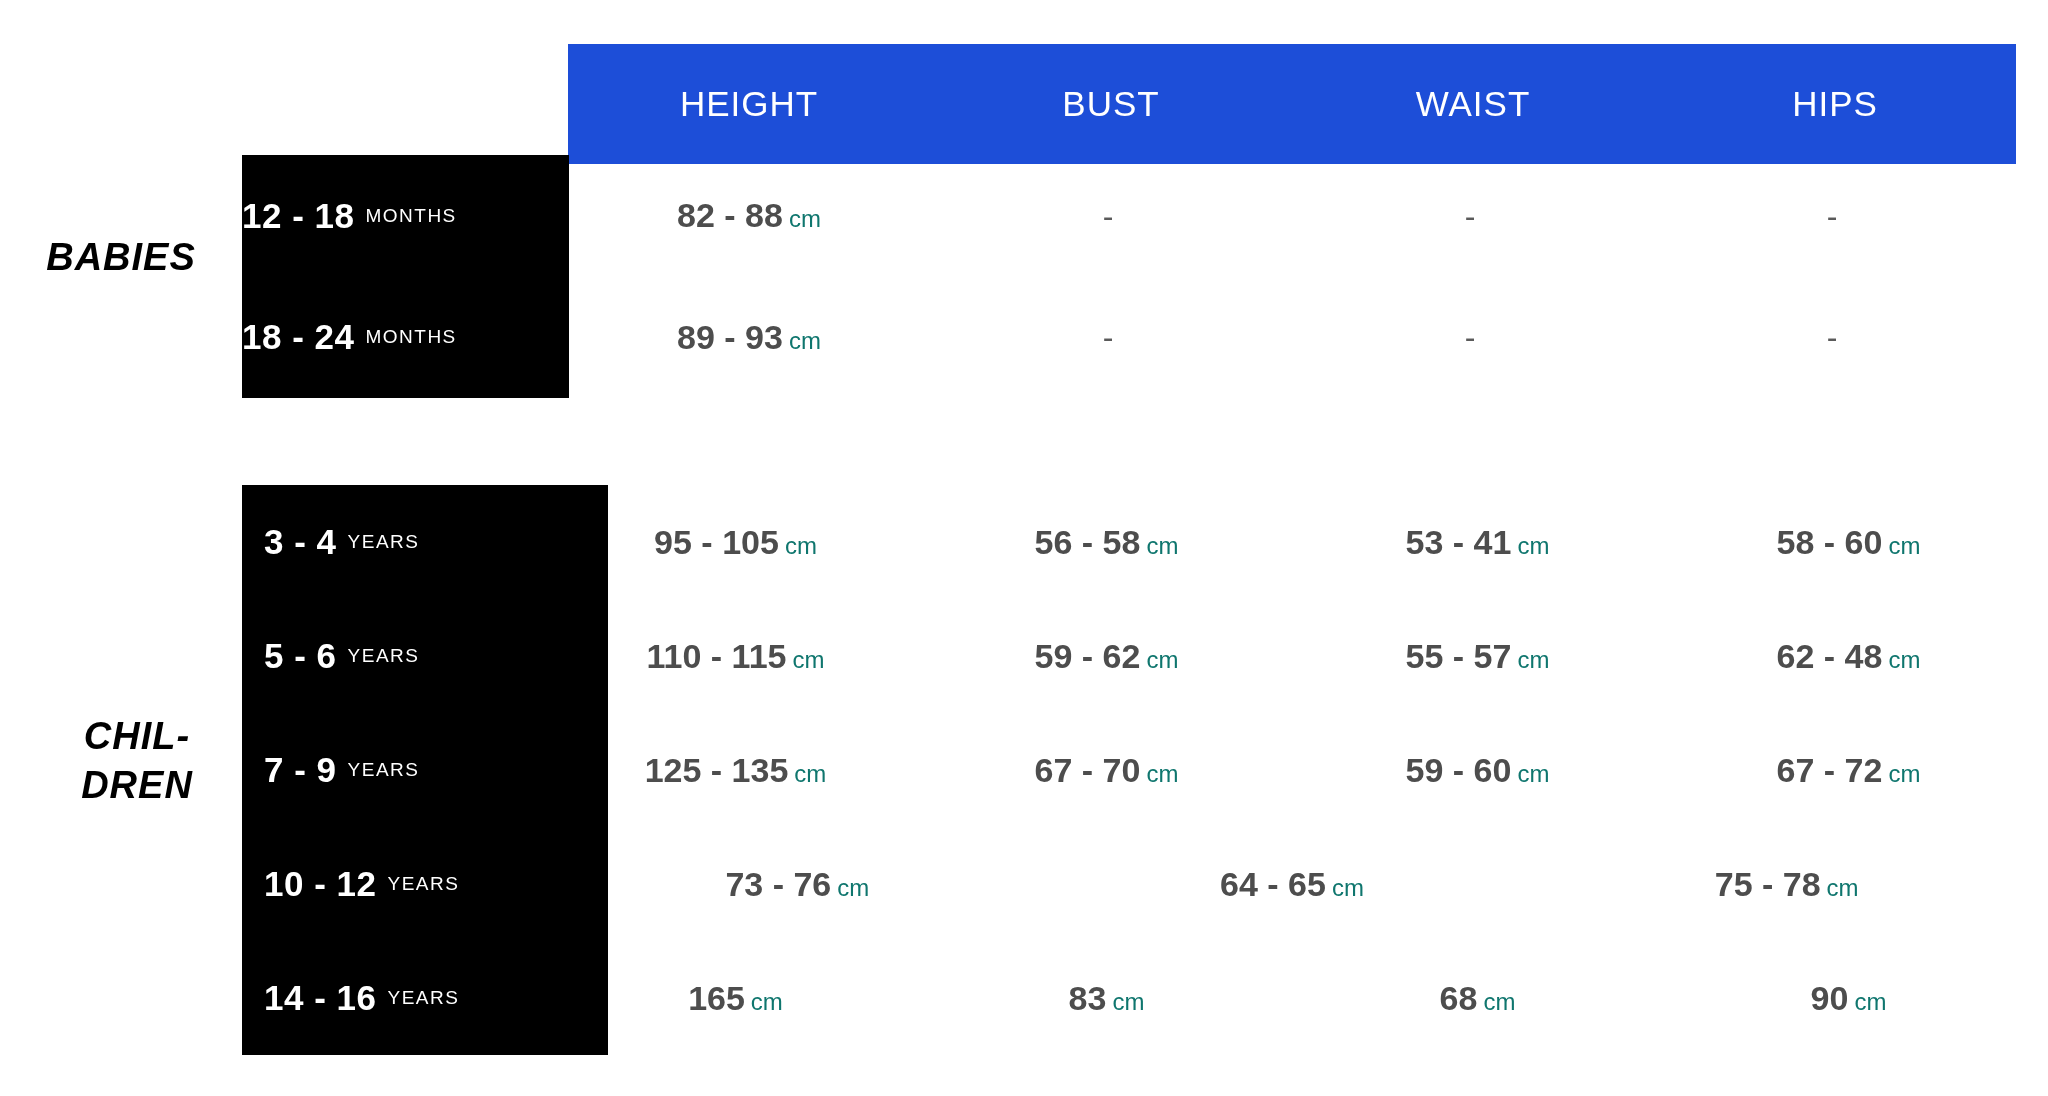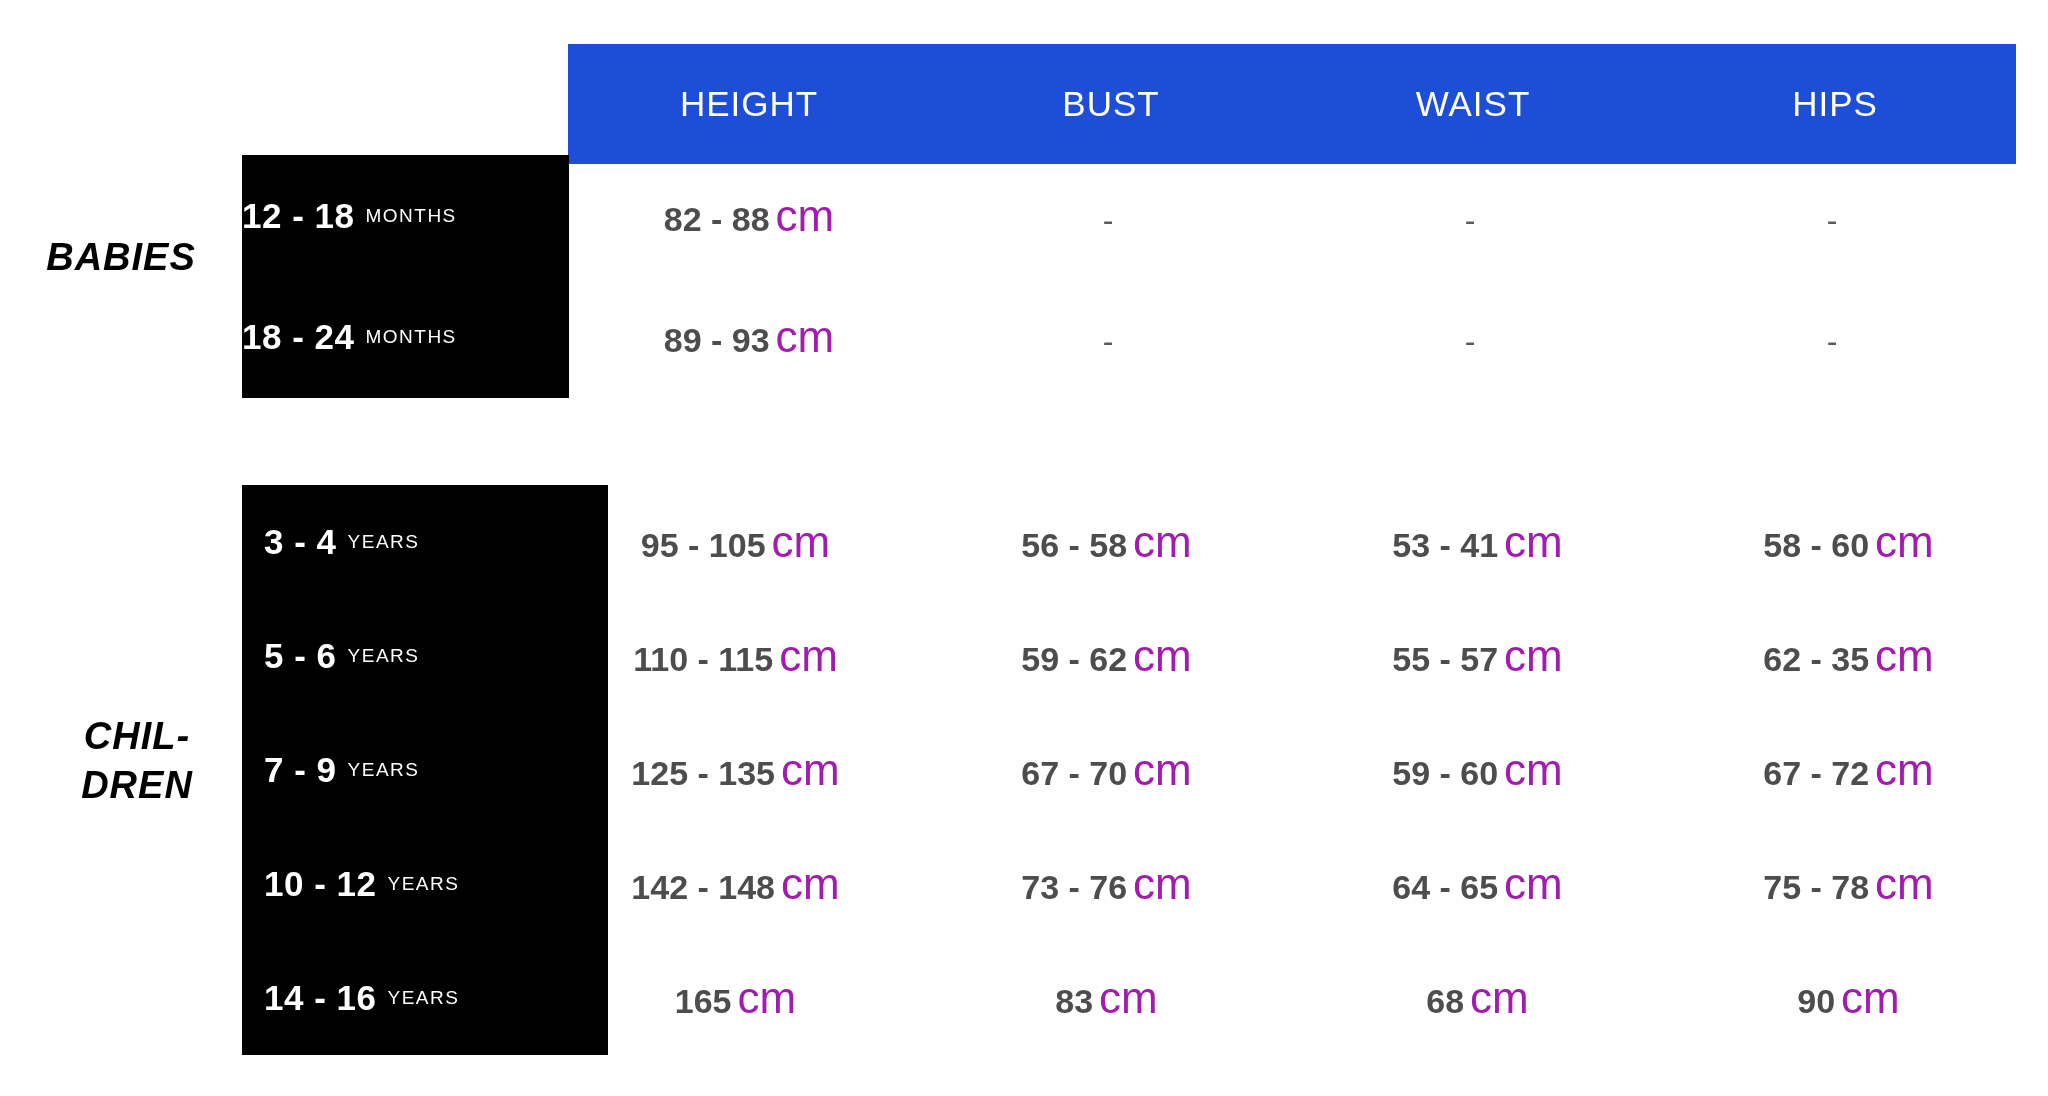--- a/index.html
+++ b/index.html
@@ -101,23 +101,23 @@
     color: #5a5a5a;
     font-size: 33px;
   }
   .v-num {
     font-weight: bold;
     color: #4d4d4d;
     font-size: 34px;
   }
   .v-unit {
     font-weight: 400;
-    color: #a21caf;
+    color: #0f766e;
     margin-left: 6px;
-    font-size: 44px;
+    font-size: 24px;
   }
   .v-dash {
     font-weight: 400;
     color: #5a5a5a;
     font-size: 32px;
   }
 
   
   .children-label {
     position: absolute;
@@ -270,44 +270,41 @@
       <div class="v-cell">
         <span class="v-num">110 - 115</span><span class="v-unit">cm</span>
       </div>
       <div class="v-cell">
         <span class="v-num">59 - 62</span><span class="v-unit">cm</span>
       </div>
       <div class="v-cell">
         <span class="v-num">55 - 57</span><span class="v-unit">cm</span>
       </div>
       <div class="v-cell">
-        <span class="v-num">62 - 35</span><span class="v-unit">cm</span>
+        <span class="v-num">62 - 48</span><span class="v-unit">cm</span>
       </div>
     </div>
 
     <div class="v-row">
       <div class="v-cell">
         <span class="v-num">125 - 135</span><span class="v-unit">cm</span>
       </div>
       <div class="v-cell">
         <span class="v-num">67 - 70</span><span class="v-unit">cm</span>
       </div>
       <div class="v-cell">
         <span class="v-num">59 - 60</span><span class="v-unit">cm</span>
       </div>
       <div class="v-cell">
         <span class="v-num">67 - 72</span><span class="v-unit">cm</span>
       </div>
     </div>
 
     <div class="v-row">
       <div class="v-cell">
-        <span class="v-num">142 - 148</span><span class="v-unit">cm</span>
-      </div>
-      <div class="v-cell">
         <span class="v-num">73 - 76</span><span class="v-unit">cm</span>
       </div>
       <div class="v-cell">
         <span class="v-num">64 - 65</span><span class="v-unit">cm</span>
       </div>
       <div class="v-cell">
         <span class="v-num">75 - 78</span><span class="v-unit">cm</span>
       </div>
     </div>
 

